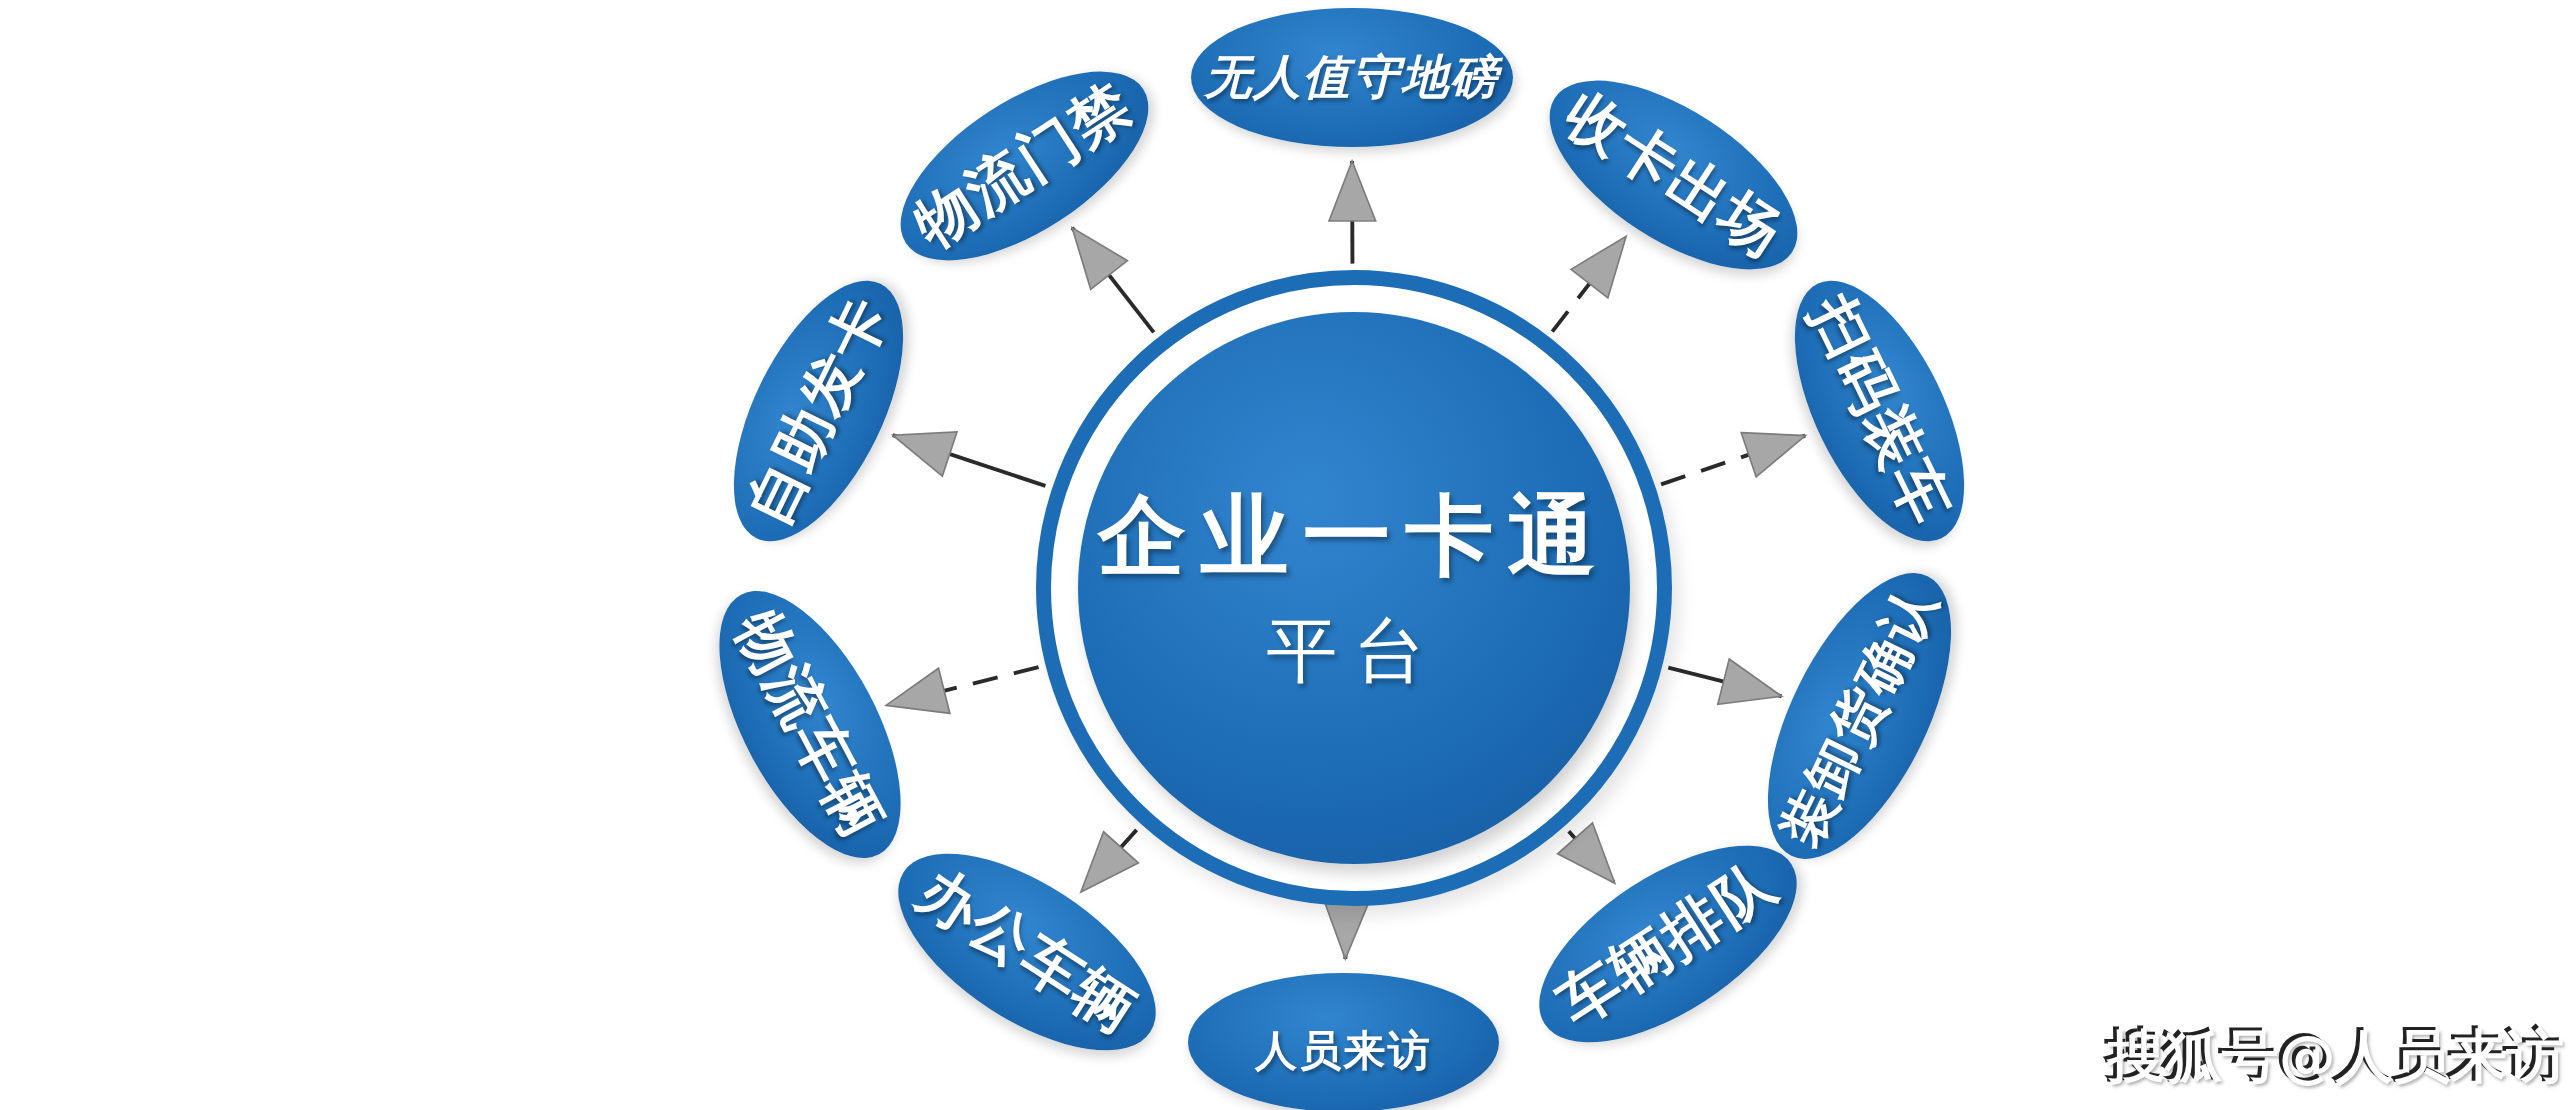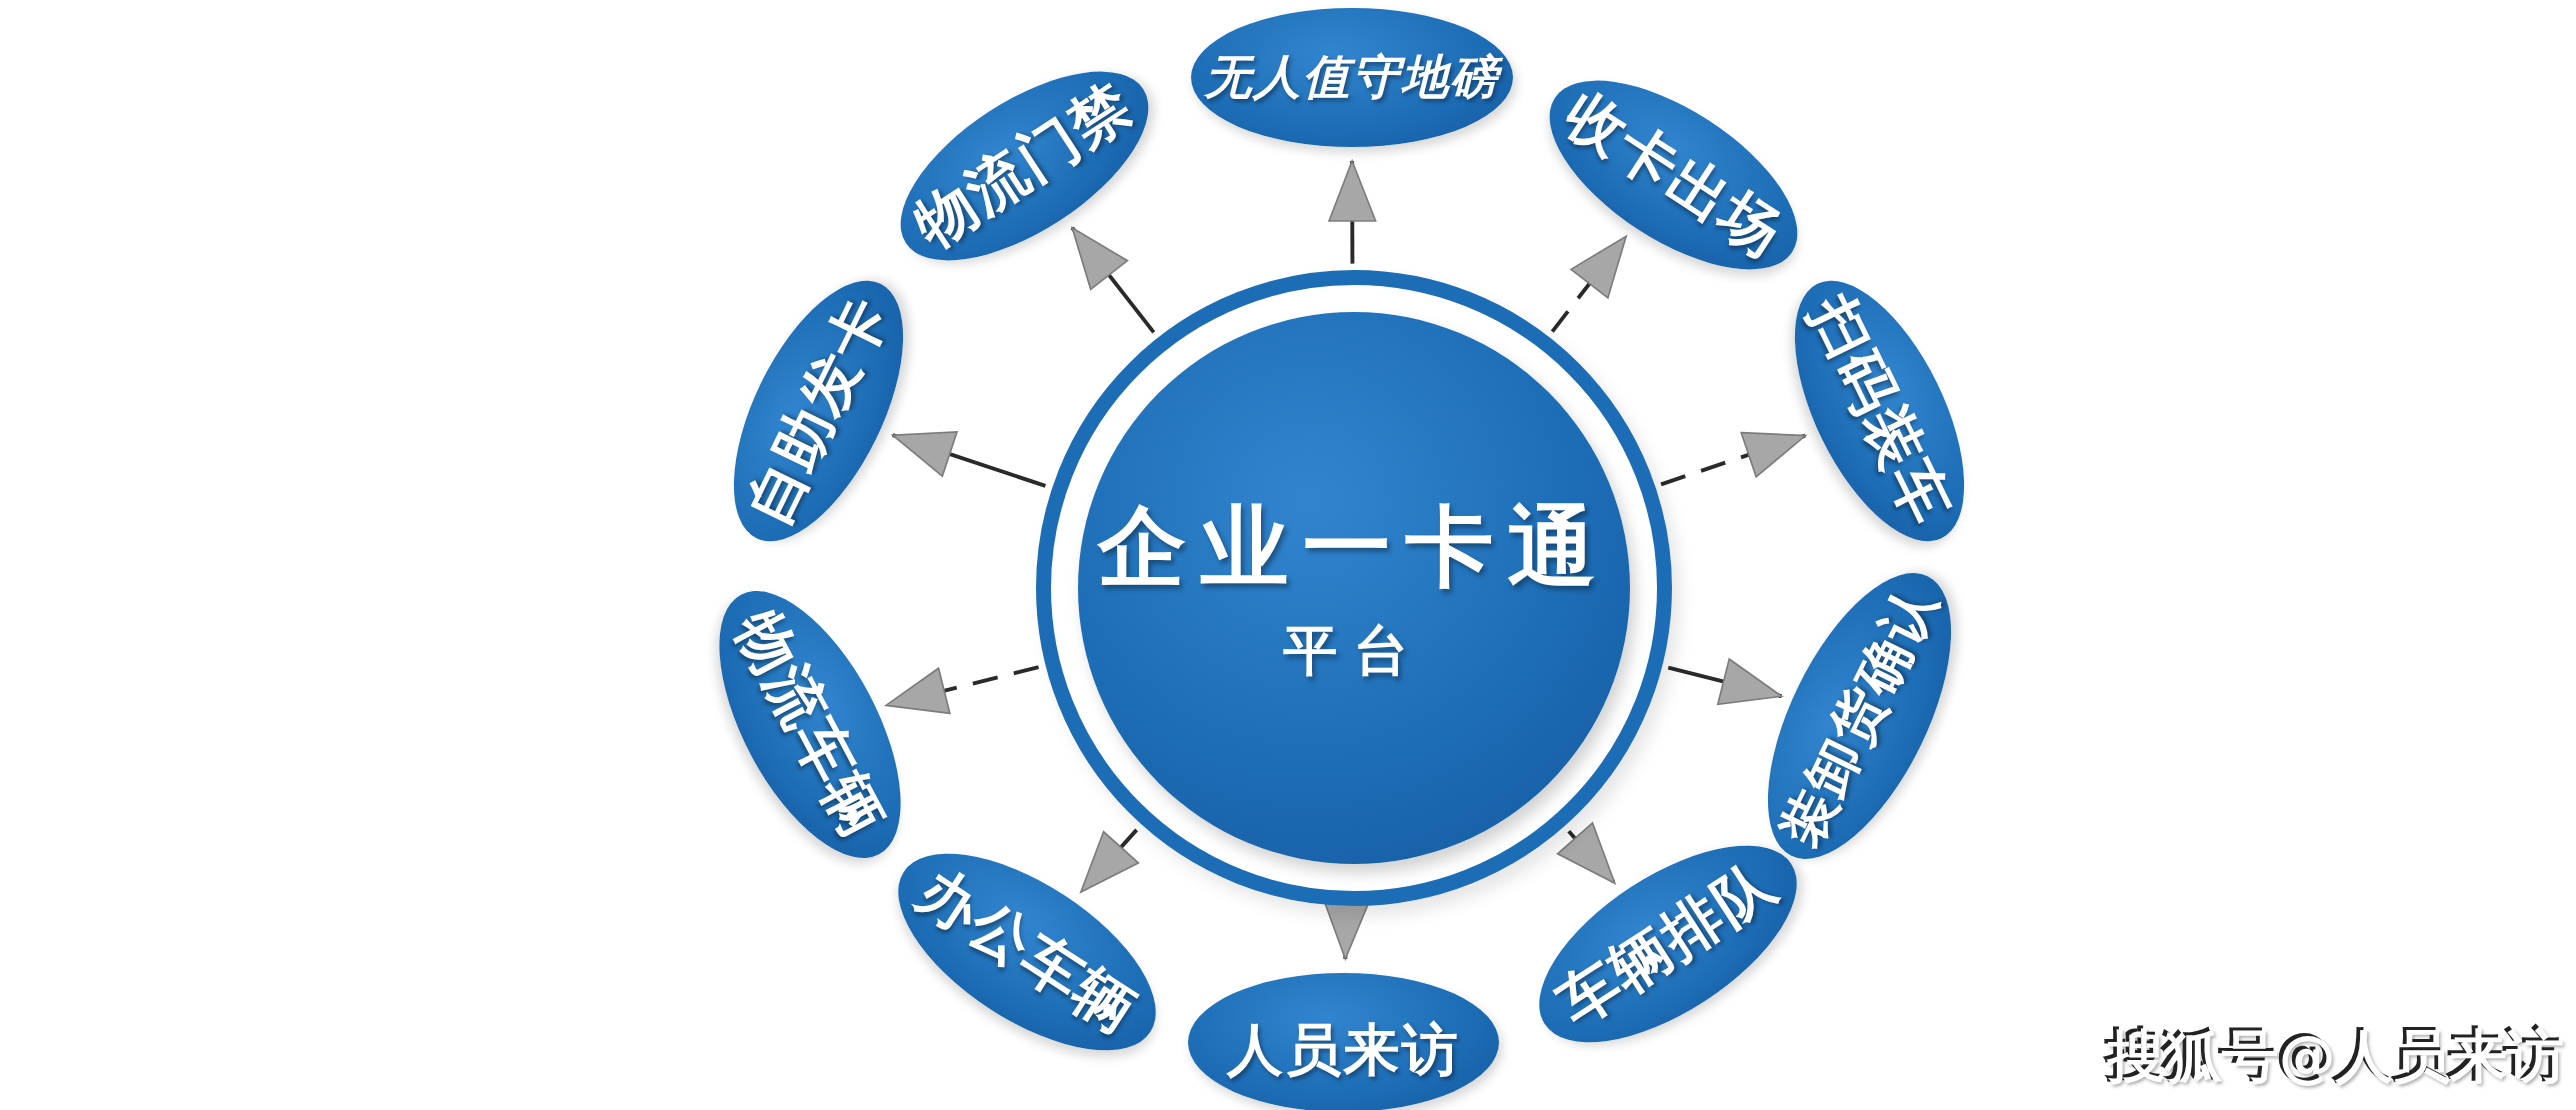--- a/index.html
+++ b/index.html
@@ -32,21 +32,21 @@
     display:flex;flex-direction:column;align-items:center;justify-content:center;
     gap:8px;
     box-shadow:5.6px 9px 14.4px rgba(0,0,0,0.18);
   }
   .center-line1{
     color:var(--label-white,#fff);font-size:88px;font-weight:bold;
     letter-spacing:14.4px;white-space:nowrap;
     text-shadow:2.8px 3.9px 5.6px rgba(0,0,0,0.35);
   }
   .center-line2{
-    color:var(--label-white,#fff);font-size:54px;font-weight:bold;
+    color:var(--label-white,#fff);font-size:71px;font-weight:normal;
     letter-spacing:16.7px;white-space:nowrap;
     text-shadow:2.8px 3.9px 5.6px rgba(0,0,0,0.35);
   }
   
   .node{
     position:absolute;border-radius:50%;
     background:radial-gradient(ellipse at 44% 32%,
       var(--node-blue-light,#3185ce) 0%,
       var(--node-blue,#1d6db6) 58%,
       var(--node-blue-dark,#14579c) 100%);
@@ -121,19 +121,19 @@
       <div class="node" style="left: 1704px; top: 648px; width: 311px; height: 136px; transform: rotate(-64deg);">
         <span class="node-label" style="font-size: 54px;">装卸货确认</span>
       </div>
       <div class="node" style="left: 880px; top: 884px; width: 294px; height: 136px; transform: rotate(33deg);">
         <span class="node-label" style="font-size: 59px;">办公车辆</span>
       </div>
       <div class="node" style="left: 1521px; top: 876px; width: 294px; height: 136px; transform: rotate(-33deg);">
         <span class="node-label" style="font-size: 59px;">车辆排队</span>
       </div>
       <div class="node" style="left: 1188px; top: 973px; width: 311px; height: 139px; transform: rotate(0deg);">
-        <span class="node-label" style="font-size: 56px; margin-top: 16px;">人员来访</span>
+        <span class="node-label" style="font-size: 42px; margin-top: 16px;">人员来访</span>
       </div>
     </div>
 
   <div class="watermark">搜狐号@人员来访</div>
 </div>
 
 
 </body></html>

